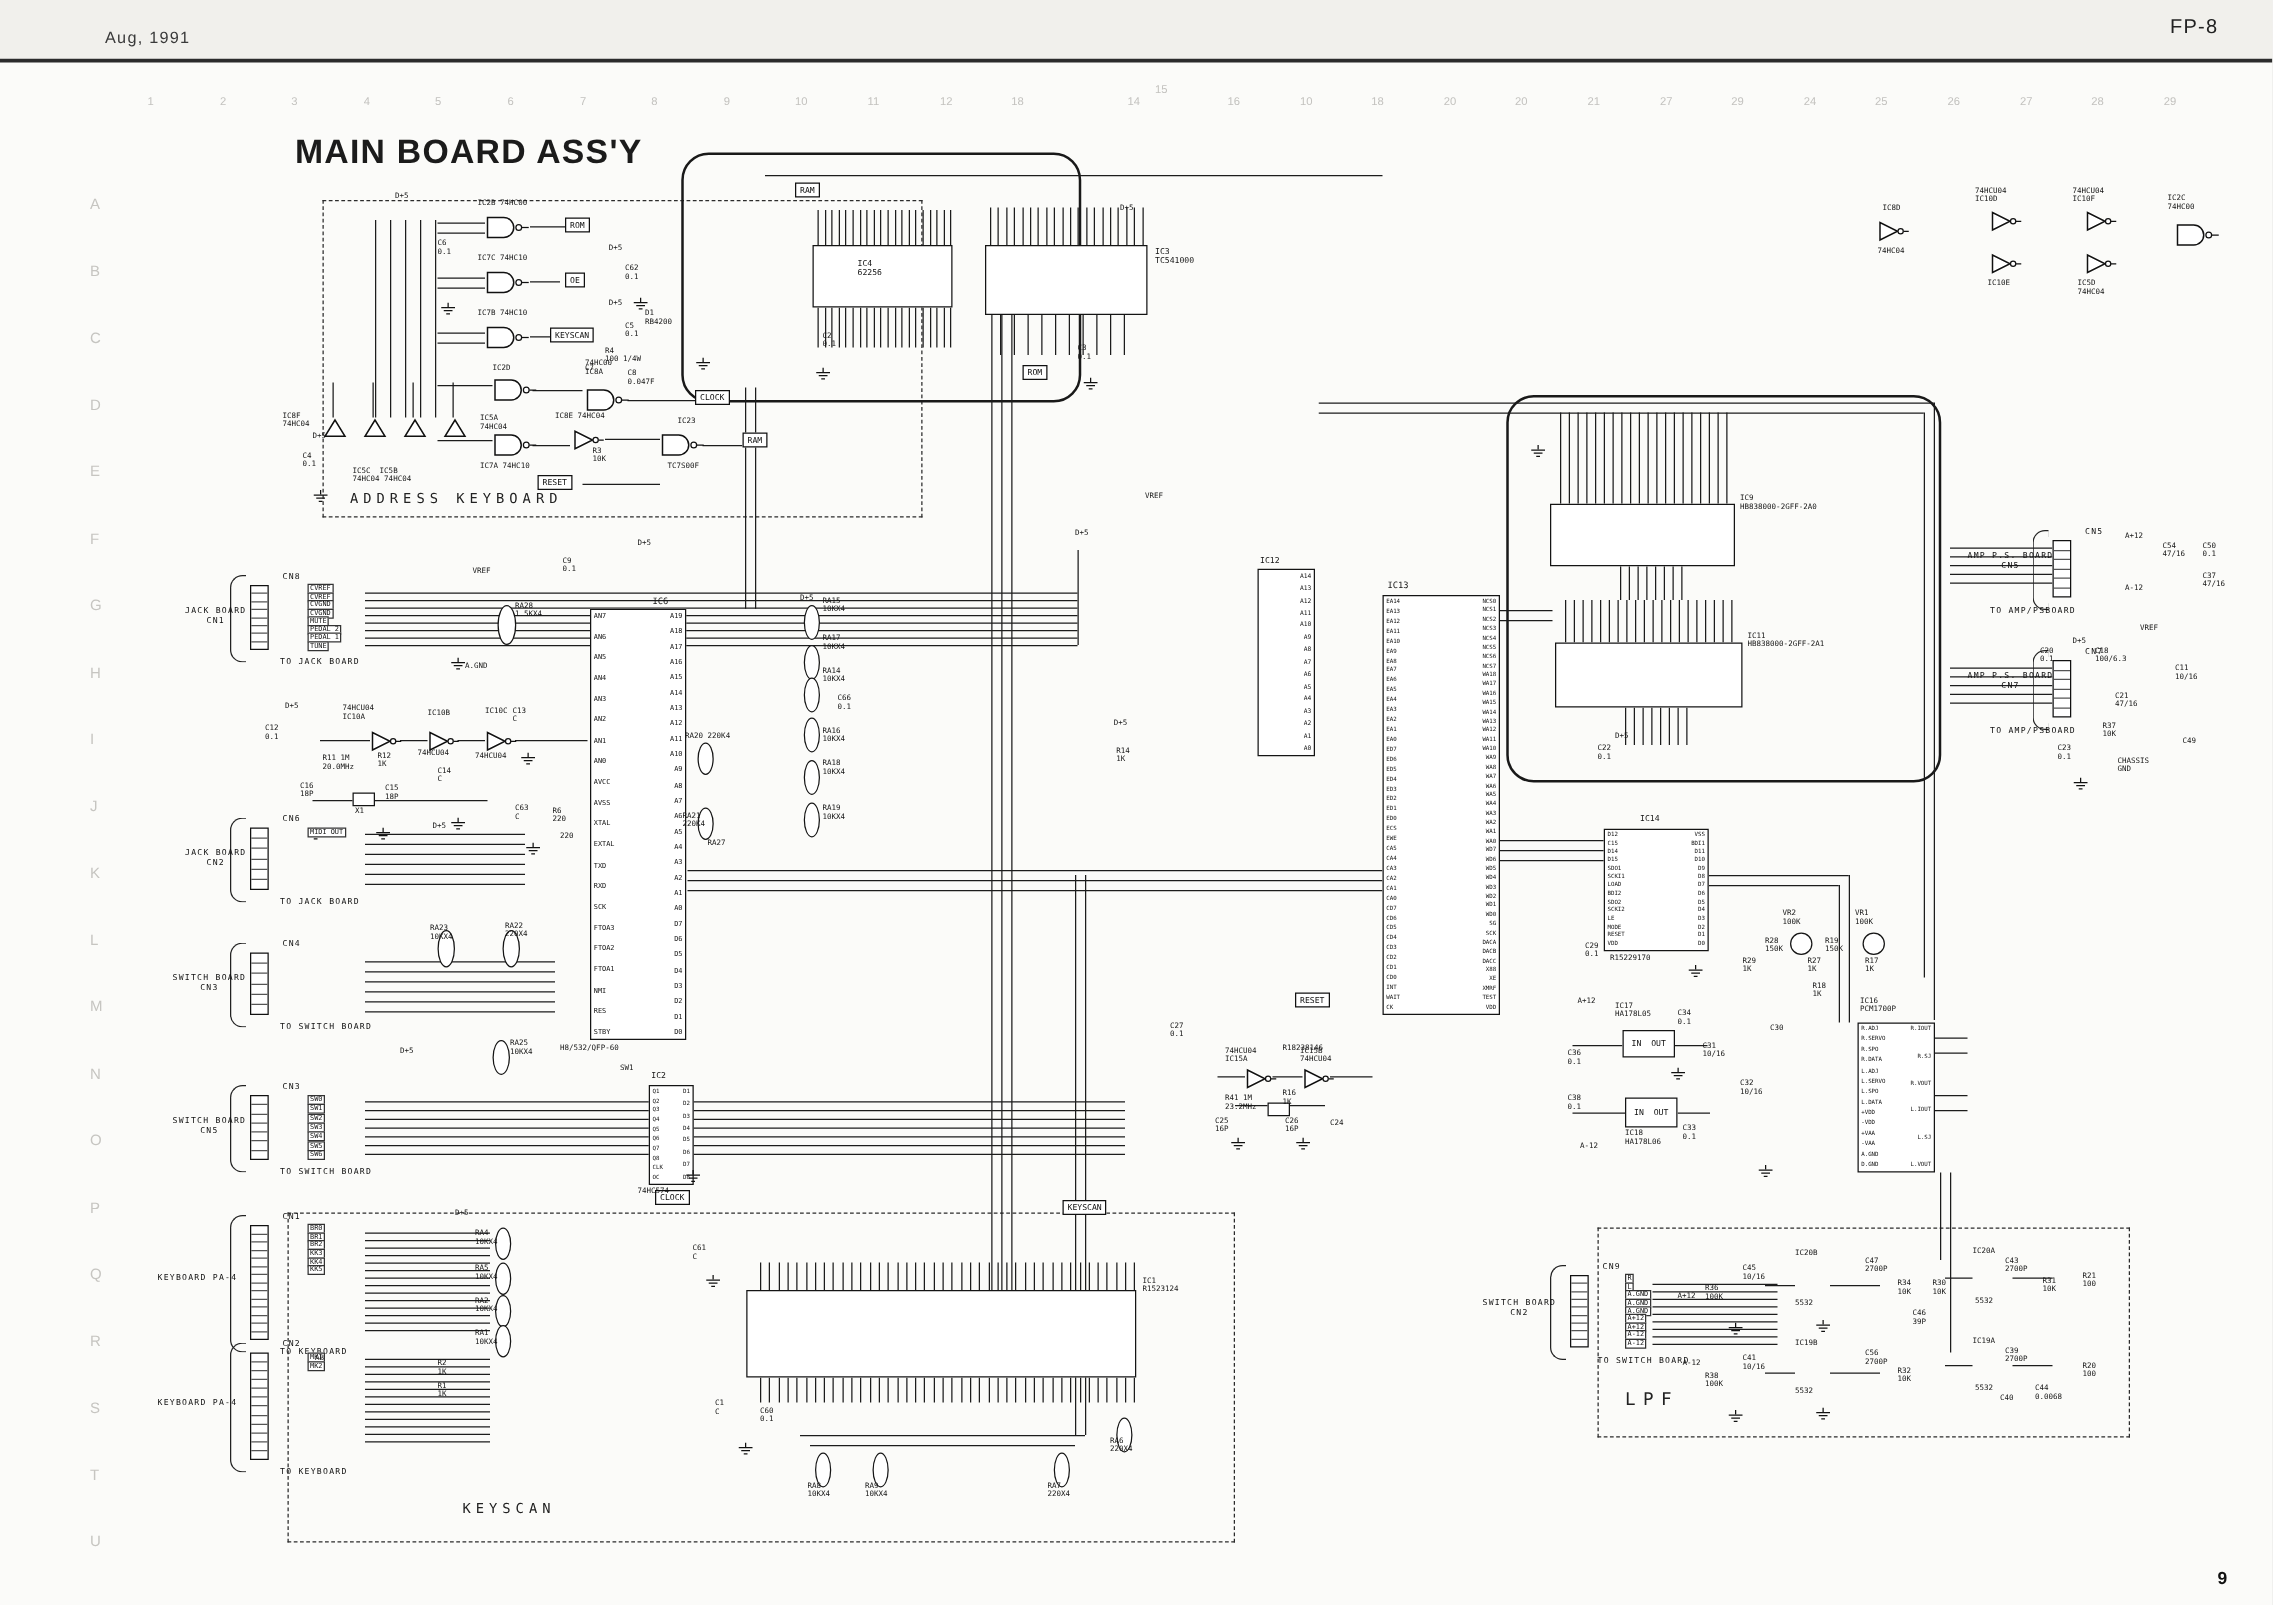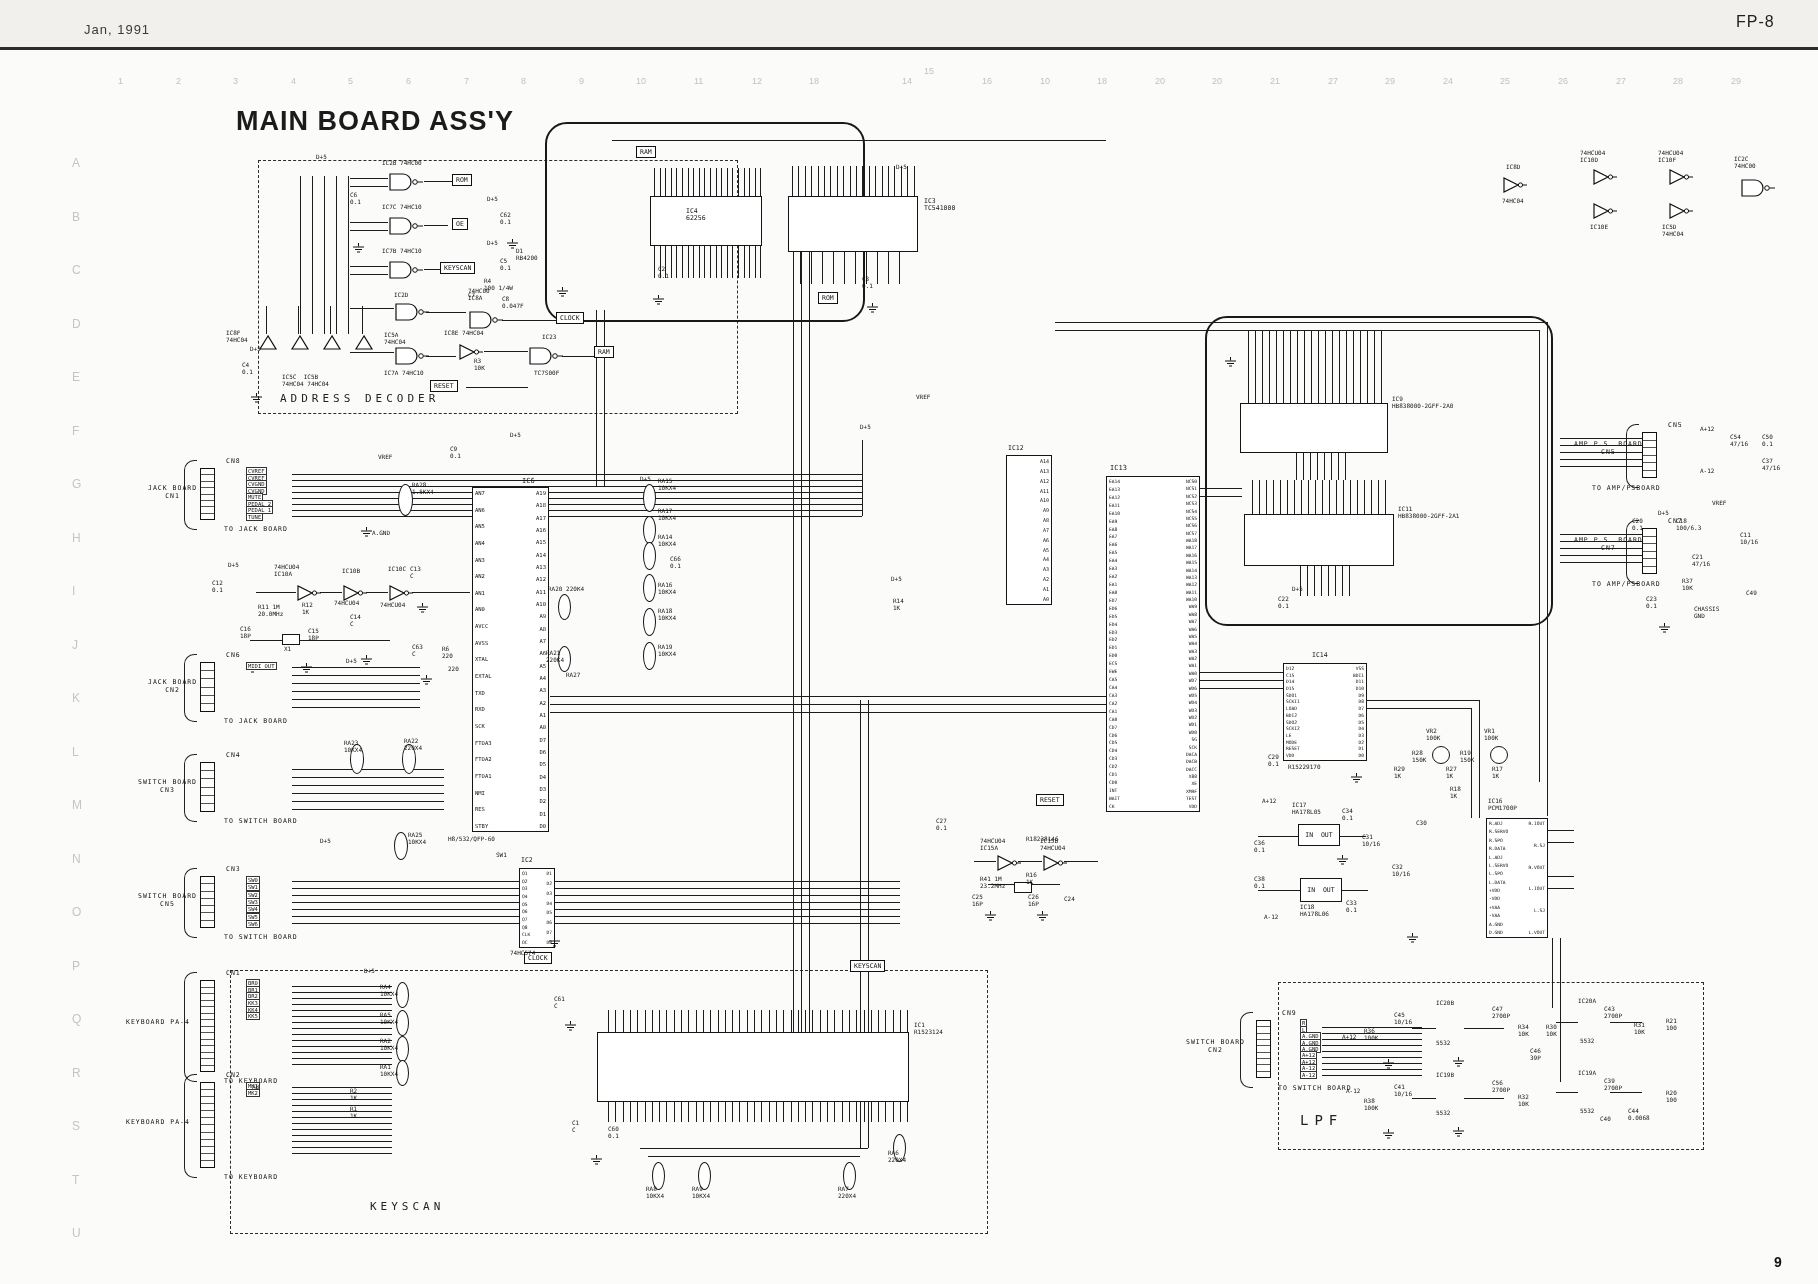--- a/index.html
+++ b/index.html
@@ -45,28 +45,28 @@
   .connlbl,.footerlbl{position:absolute;font-family:"DejaVu Sans Mono",monospace;font-size:6.5px;letter-spacing:1px;white-space:nowrap;z-index:25}
   .pinlbl{position:absolute;font-family:"DejaVu Sans Mono",monospace;font-size:5.5px;border:0.5px solid #333;
     background:#fff;padding:0 1px;white-space:nowrap;z-index:26;line-height:1.1}
 </style>
 </head>
 <body>
 
 <div id="canvas">
   <div class="hdr-band"></div>
   <div class="hdr-rule"></div>
-  <div class="date">Jan, 1991</div>
+  <div class="date">Aug, 1991</div>
   <div class="model">FP-8</div>
   <div class="title">MAIN BOARD ASS'Y</div>
   <div class="pageno">9</div>
   <div class="dashbox" id="box-decoder"></div>
   <div class="dashbox" id="box-keyscan"></div>
   <div class="dashbox" id="box-lpf"></div>
-  <div class="seclbl" id="lbl-decoder">ADDRESS DECODER</div>
+  <div class="seclbl" id="lbl-decoder">ADDRESS KEYBOARD</div>
   <div class="seclbl" id="lbl-keyscan">KEYSCAN</div>
   <div class="seclbl" id="lbl-lpf">LPF</div>
 <div class="wire" style="left: 612px; top: 140px; width: 494px; height: 1px;"></div>
     <div class="wire" style="left: 424px; top: 181px; width: 28px; height: 1px;"></div>
     <div class="wire" style="left: 424px; top: 225px; width: 24px; height: 1px;"></div>
     <div class="wire" style="left: 424px; top: 269px; width: 22px; height: 1px;"></div>
     <div class="wire" style="left: 426px; top: 312px; width: 40px; height: 1px;"></div>
     <div class="wire" style="left: 502px; top: 320px; width: 54px; height: 1px;"></div>
     <div class="wire" style="left: 426px; top: 356px; width: 30px; height: 1px;"></div>
     <div class="wire" style="left: 484px; top: 351px; width: 44px; height: 1px;"></div>

